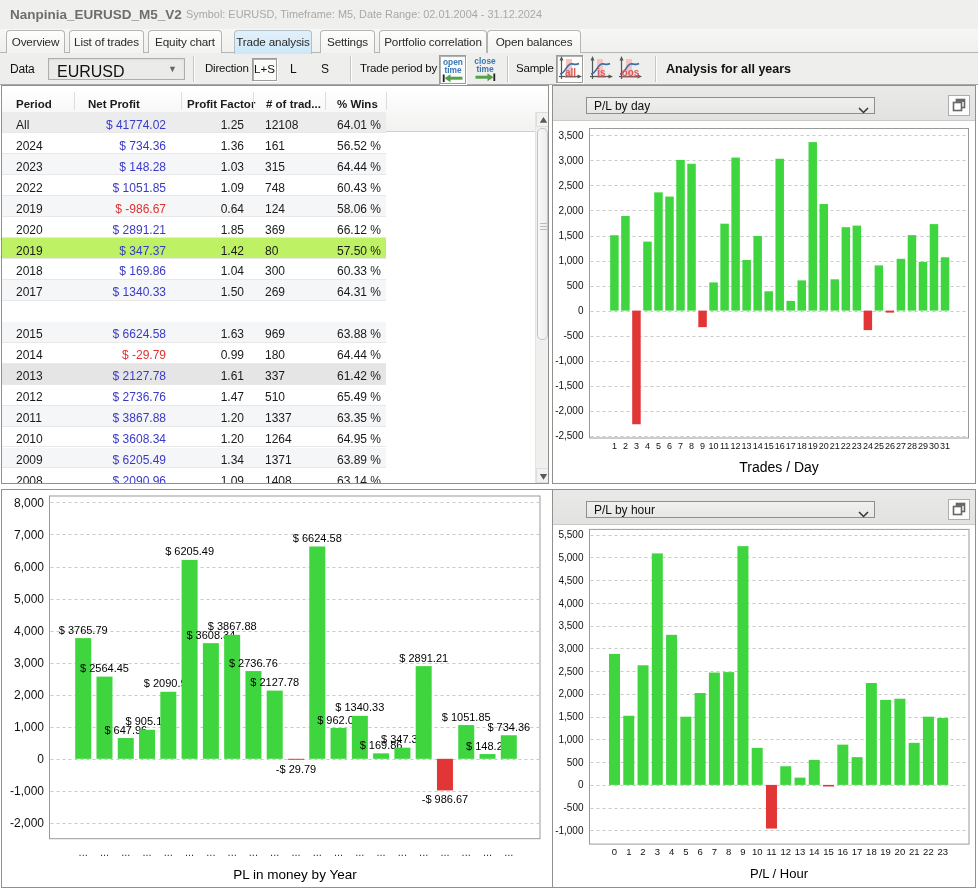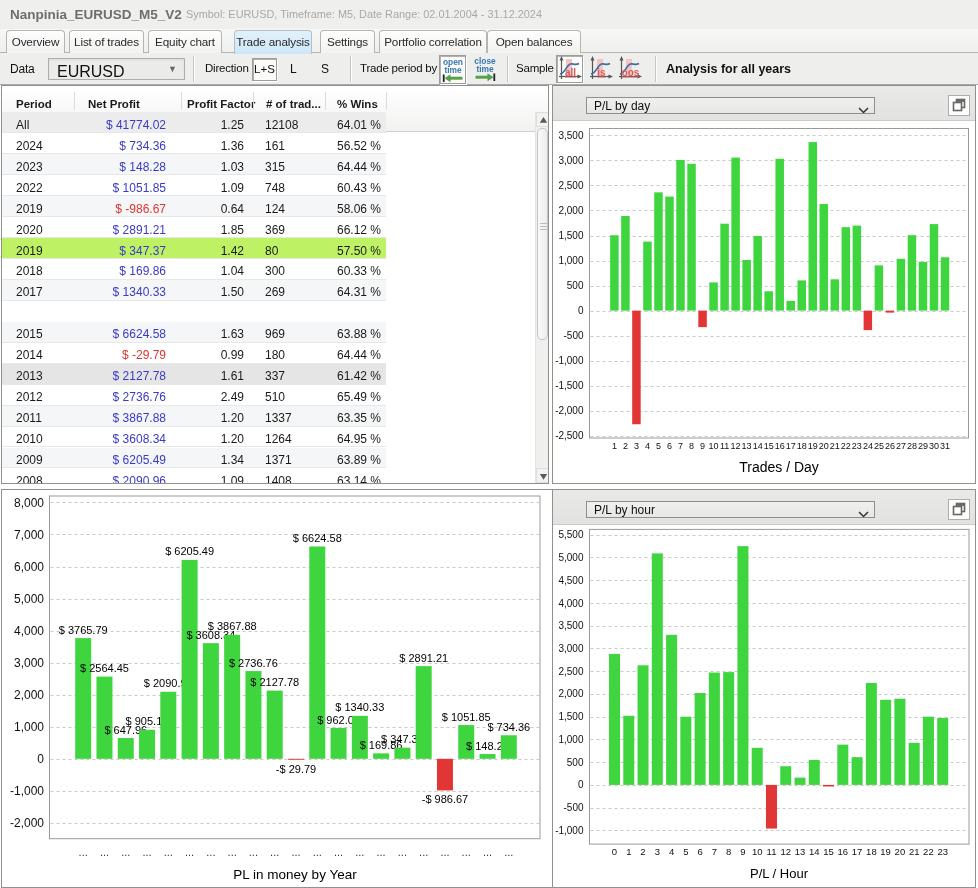--- a/index.html
+++ b/index.html
@@ -207,21 +207,21 @@
 <div class="trow" style="top:277.7px;background:#e5e5e5">
 <span class="c-per">2013</span>
       <span class="c-np" style="color:#3a3ac8">$ 2127.78</span>
       <span class="c-pf">1.61</span>
       <span class="c-nt">337</span>
       <span class="c-w">61.42 %</span>
     </div>
 <div class="trow" style="top:298.6px;background:#ffffff">
 <span class="c-per">2012</span>
       <span class="c-np" style="color:#3a3ac8">$ 2736.76</span>
-      <span class="c-pf">2.49</span>
+      <span class="c-pf">1.47</span>
       <span class="c-nt">510</span>
       <span class="c-w">65.49 %</span>
     </div>
 <div class="trow" style="top:319.6px;background:#f5f6f7">
 <span class="c-per">2011</span>
       <span class="c-np" style="color:#3a3ac8">$ 3867.88</span>
       <span class="c-pf">1.20</span>
       <span class="c-nt">1337</span>
       <span class="c-w">63.35 %</span>
     </div>

